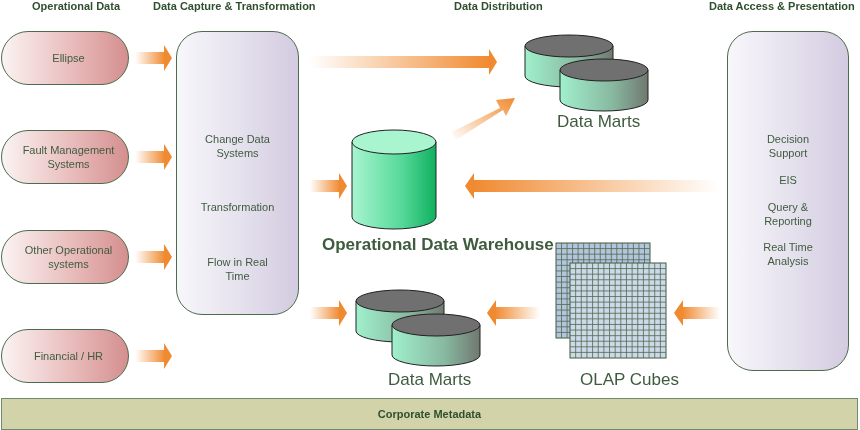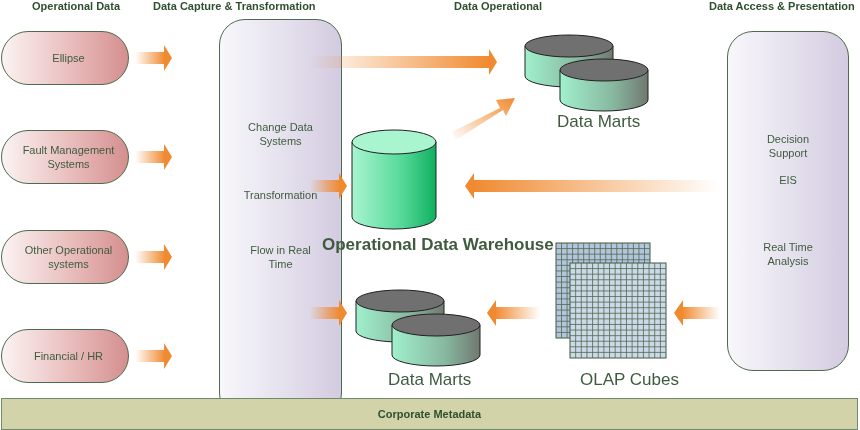--- a/index.html
+++ b/index.html
@@ -14,45 +14,46 @@
   .lbl{position:absolute;font-size:17px;color:#3e5b3e;white-space:nowrap;text-align:right;}
   svg.ov{position:absolute;left:0;top:0;}
   .meta{position:absolute;left:1px;top:398px;width:857px;height:32px;background:#d3d3aa;border:1px solid #6e8a6e;box-sizing:border-box;}
   .metat{position:absolute;left:0;right:0;top:9px;text-align:center;font-weight:bold;font-size:11px;color:#2f4f2f;}
 </style>
 </head>
 <body>
 
 <div class="hdr" style="left:20px;margin-left:12px;">Operational Data</div>
 <div class="hdr" style="left:153px;">Data Capture &amp; Transformation</div>
-<div class="hdr" style="left:454px;">Data Operational</div>
+<div class="hdr" style="left:454px;">Data Distribution</div>
 <div class="hdr" style="left:709px;">Data Access &amp; Presentation</div>
 
 <div class="src" style="top:31px;">
     <span>Ellipse</span>
   </div>
 <div class="src" style="top:130px;">
     <span><span>Fault Management</span><br><span>Systems</span></span>
   </div>
 <div class="src" style="top:230px;">
     <span><span>Other Operational</span><br><span>systems</span></span>
   </div>
 <div class="src" style="top:329px;">
     <span>Financial / HR</span>
   </div>
 
-<div class="panel" style="left:176px;top:19px;width:123px;height:400px;margin-left:43px;">
+<div class="panel" style="left:176px;top:31px;width:123px;height:284px;">
   <div class="ptext" style="top:100px;"><span>Change Data</span><br><span>Systems</span></div>
   <div class="ptext" style="top:168px;">Transformation</div>
   <div class="ptext" style="top:223px;"><span>Flow in Real</span><br><span>Time</span></div>
 </div>
 
 <div class="panel" style="left:727px;top:31px;width:122px;height:340px;">
   <div class="ptext" style="top:100px;"><span>Decision</span><br><span>Support</span></div>
   <div class="ptext" style="top:141px;">EIS</div>
+  <div class="ptext" style="top:168px;"><span>Query &amp;</span><br><span>Reporting</span></div>
   <div class="ptext" style="top:208px;"><span>Real Time</span><br><span>Analysis</span></div>
 </div>
 
 <svg class="ov" width="860" height="430">
   <defs>
     <linearGradient id="arrR" x1="0" x2="1" y1="0" y2="0">
         <stop offset="0" stop-color="#f08a30" stop-opacity="0"></stop>
         <stop offset="1" stop-color="#f08a30"></stop>
       </linearGradient>
     <linearGradient id="arrL" x1="1" x2="0" y1="0" y2="0">

